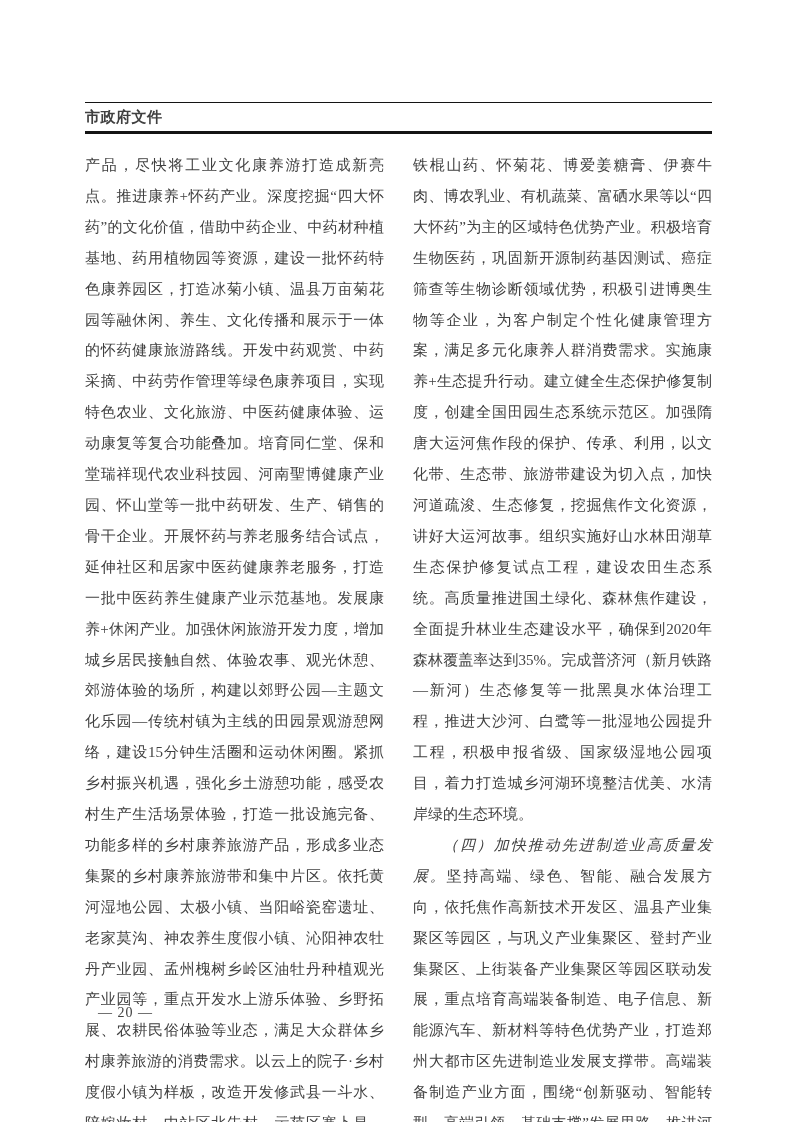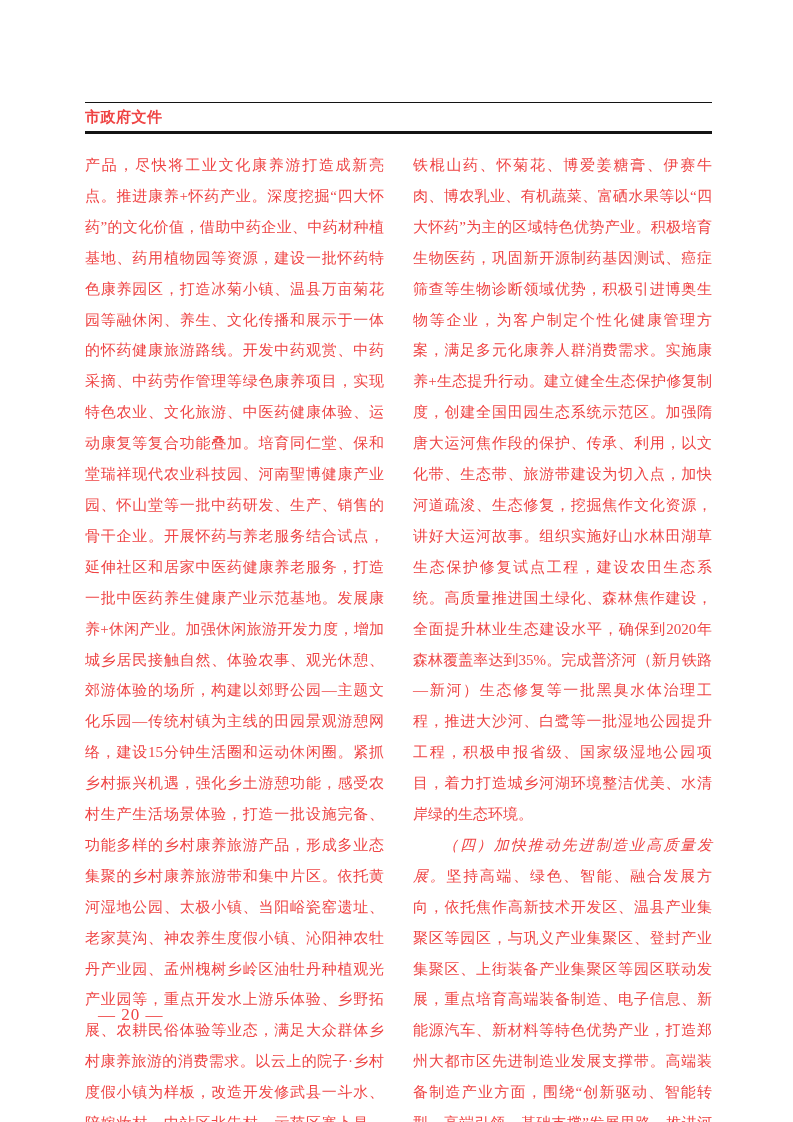--- a/index.html
+++ b/index.html
@@ -8,21 +8,21 @@
     padding: 0;
     background: #ffffff;
   }
   .page {
     position: relative;
     width: 793px;
     height: 1122px;
     background: #ffffff;
     overflow: hidden;
     font-family: "Liberation Serif", "DejaVu Serif", serif;
-    color: #ef4444;
+    color: #404040;
   }
   
   .page-header {
     position: absolute;
     left: 85px;
     top: 102px;
     width: 627px;
   }
   .rule-thin {
     height: 1.4px;
@@ -66,21 +66,21 @@
     text-indent: 2em;
   }
   .kai {
     font-style: italic;
   }
   
   .page-footer {
     position: absolute;
     left: 98px;
     top: 1005px;
-    font-size: 17px;
+    font-size: 14px;
     letter-spacing: 1px;
   }
 </style>
 </head>
 <body>
 
 <div class="page">
 
   <header class="page-header">
     <div class="rule-thin"></div>

